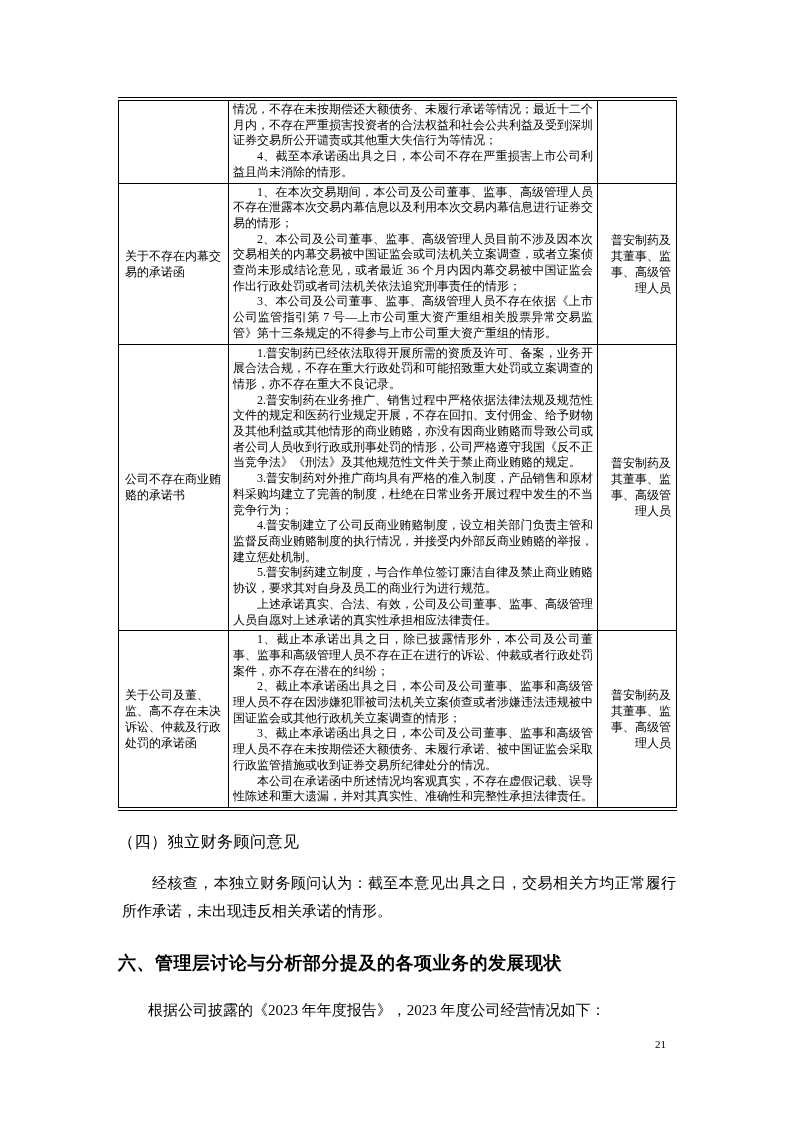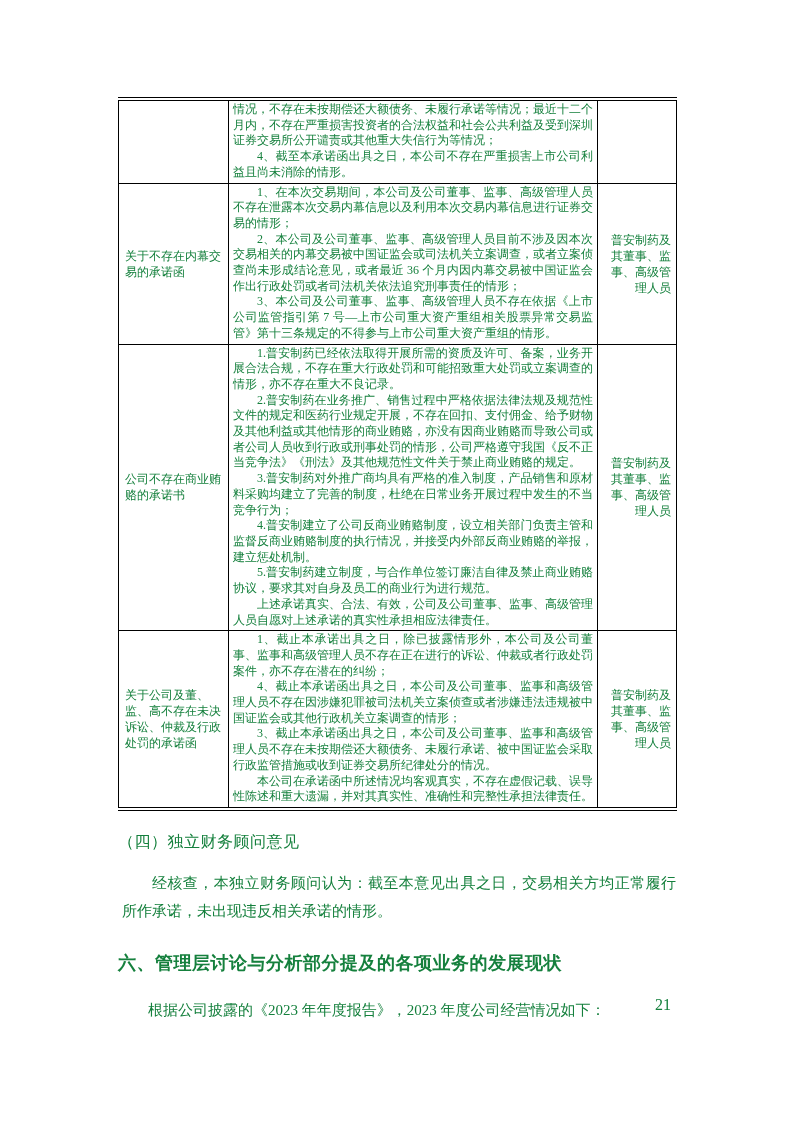--- a/index.html
+++ b/index.html
@@ -6,21 +6,21 @@
     margin: 0;
     padding: 0;
     background: #ffffff;
   }
   .page {
     position: relative;
     width: 794px;
     height: 1122px;
     margin: 0;
     background: #ffffff;
-    color: #15803d;
+    color: #000000;
     font-family: "Liberation Serif", "DejaVu Serif", serif;
     box-sizing: border-box;
     padding: 97px 118px 0 118px;
     overflow: hidden;
   }
 
   
   table.commitment {
     width: 558px;
     table-layout: fixed;
@@ -89,22 +89,22 @@
   .body-para-2 {
     font-size: 15px;
     line-height: 28px;
     text-align: justify;
     text-indent: 2em;
     margin: 21px 0 0 0;
   }
   .page-number {
     position: absolute;
     left: 655px;
-    top: 997px;
-    font-size: 16px;
+    top: 1037px;
+    font-size: 11px;
     line-height: 15px;
   }
 </style>
 </head>
 <body>
 
 <div class="page">
 
   <table class="commitment">
     <colgroup>
@@ -139,21 +139,21 @@
             <p class="indent">4.普安制建立了公司反商业贿赂制度，设立相关部门负责主管和监督反商业贿赂制度的执行情况，并接受内外部反商业贿赂的举报，建立惩处机制。</p>
             <p class="indent">5.普安制药建立制度，与合作单位签订廉洁自律及禁止商业贿赂协议，要求其对自身及员工的商业行为进行规范。</p>
             <p class="indent">上述承诺真实、合法、有效，公司及公司董事、监事、高级管理人员自愿对上述承诺的真实性承担相应法律责任。</p>
           </td>
           <td class="party-cell">普安制药及其董事、监事、高级管理人员</td>
         </tr>
         <tr>
           <td class="label-cell">关于公司及董、监、高不存在未决诉讼、仲裁及行政处罚的承诺函</td>
           <td class="content-cell">
             <p class="indent">1、截止本承诺出具之日，除已披露情形外，本公司及公司董事、监事和高级管理人员不存在正在进行的诉讼、仲裁或者行政处罚案件，亦不存在潜在的纠纷；</p>
-            <p class="indent">4、截止本承诺函出具之日，本公司及公司董事、监事和高级管理人员不存在因涉嫌犯罪被司法机关立案侦查或者涉嫌违法违规被中国证监会或其他行政机关立案调查的情形；</p>
+            <p class="indent">2、截止本承诺函出具之日，本公司及公司董事、监事和高级管理人员不存在因涉嫌犯罪被司法机关立案侦查或者涉嫌违法违规被中国证监会或其他行政机关立案调查的情形；</p>
             <p class="indent">3、截止本承诺函出具之日，本公司及公司董事、监事和高级管理人员不存在未按期偿还大额债务、未履行承诺、被中国证监会采取行政监管措施或收到证券交易所纪律处分的情况。</p>
             <p class="indent">本公司在承诺函中所述情况均客观真实，不存在虚假记载、误导性陈述和重大遗漏，并对其真实性、准确性和完整性承担法律责任。</p>
           </td>
           <td class="party-cell">普安制药及其董事、监事、高级管理人员</td>
         </tr>
       </tbody>
   </table>
 
   <h3 class="heading-l2">（四）独立财务顾问意见</h3>
 

